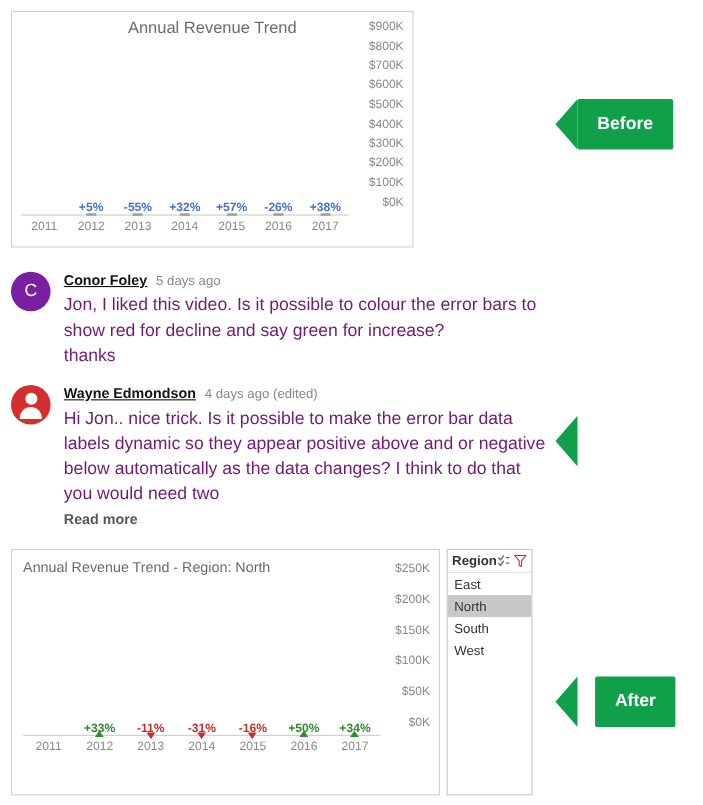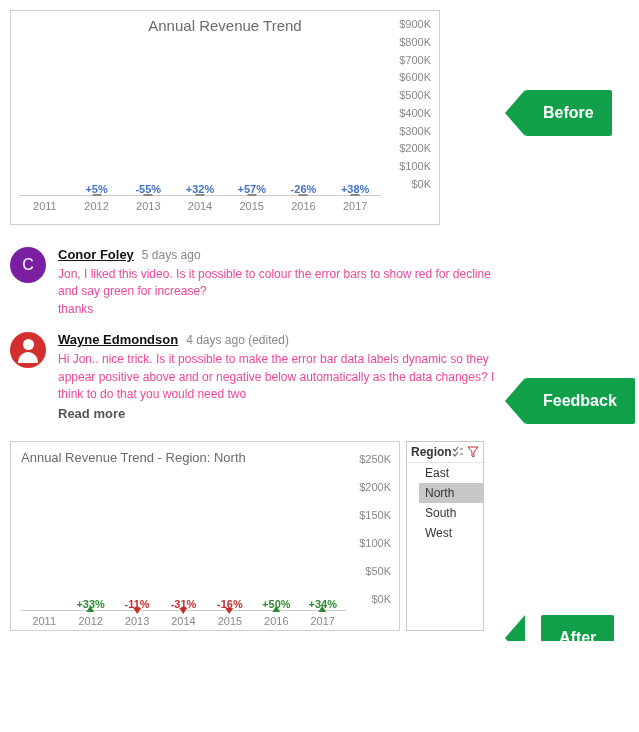--- a/index.html
+++ b/index.html
@@ -10,21 +10,21 @@
     font-size: 13px;
     background: #fff;
     width: 639px;
     color: #333;
   }
   .chart-box {
     border: 1px solid #d0d0d0;
     background: #fff;
     position: relative;
   }
-  .chart1 { width: 430px; height: 215px; padding: 6px 8px 4px 8px; }
+  .chart1 { width: 366px; height: 215px; padding: 6px 8px 4px 8px; }
   .chart-title {
     text-align: center;
     color: #6b6b6b;
     font-size: 15px;
     margin-bottom: 2px;
     font-weight: 400;
   }
   .chart-area { display: flex; height: 160px; }
   .plot { flex: 1; position: relative; border-bottom: 1px solid #ccc; }
   .yaxis { width: 50px; position: relative; font-size: 11px; color: #888; }
@@ -73,26 +73,26 @@
   }
   .av2-body {
     width: 20px; height: 11px; background: #fff;
     border-radius: 10px 10px 0 0;
     position: absolute; bottom: 5px;
   }
   .comment-body { flex: 1; }
   .comment-head { display: flex; align-items: baseline; gap: 8px; margin-bottom: 4px; }
   .author { font-weight: 600; font-size: 13px; color: #111; text-decoration: underline; }
   .meta { font-size: 12px; color: #888; }
-  .comment-text { font-size: 12px; color: #ec4899; line-height: 1.45; }
+  .comment-text { font-size: 16px; color: #701a75; line-height: 1.45; }
   .read-more { font-weight: 600; font-size: 13px; color: #555; margin-top: 3px; }
 
   
   .chart2-wrap { display: flex; gap: 6px; margin-top: 20px; }
-  .chart2 { width: 390px; height: 190px; padding: 8px 8px 4px 10px; }
+  .chart2 { width: 390px; height: 224px; padding: 8px 8px 4px 10px; }
   .chart2 .chart-title { text-align: left; font-size: 13px; color: #6b6b6b; margin-bottom: 6px; }
   .chart2 .chart-area { height: 140px; }
   .chart2 .yaxis { width: 45px; }
   .arrow {
     position: absolute; left: 50%; width: 1.5px;
     transform: translateX(-50%);
   }
   .arrow-green { background: #2e8b2e; }
   .arrow-red { background: #c42f2f; }
   .arrow::after {
@@ -109,21 +109,21 @@
     width: 78px; border: 1px solid #c8c8c8; background: #fff;
     font-size: 12px;
   }
   .slicer-head {
     display: flex; align-items: center; justify-content: space-between;
     padding: 3px 4px; border-bottom: 1px solid #e4e4e4;
     font-weight: 600;
   }
   .slicer-icons { display: flex; gap: 3px; }
   .mini-icon { width: 12px; height: 12px; display: block; }
-  .slicer-item { padding: 3px 6px; cursor: pointer; margin-left: 12px; }
+  .slicer-item { padding: 3px 6px; cursor: pointer; }
   .slicer-item.selected { background: #c8c8c8; }
 
   
   .page { position: relative; }
   .tag {
     position: absolute;
     display: flex; align-items: center;
     height: 46px;
   }
   .tag-body {
@@ -148,21 +148,20 @@
 </head>
 <body>
 <div class="page">
 
 <div class="tag tag-before">
   <div class="tag-arrow"></div>
   <div class="tag-body">Before</div>
 </div>
 <div class="tag tag-feedback">
   <div class="tag-arrow"></div>
-  <div class="tag-body">Feedback</div>
 </div>
 <div class="tag tag-after">
   <div class="tag-arrow"></div>
   <div class="tag-body">After</div>
 </div>
 
 <div class="chart-box chart1">
   <div class="chart-title">Annual Revenue Trend</div>
   <div class="chart-area">
     <div class="plot" id="plot1">

